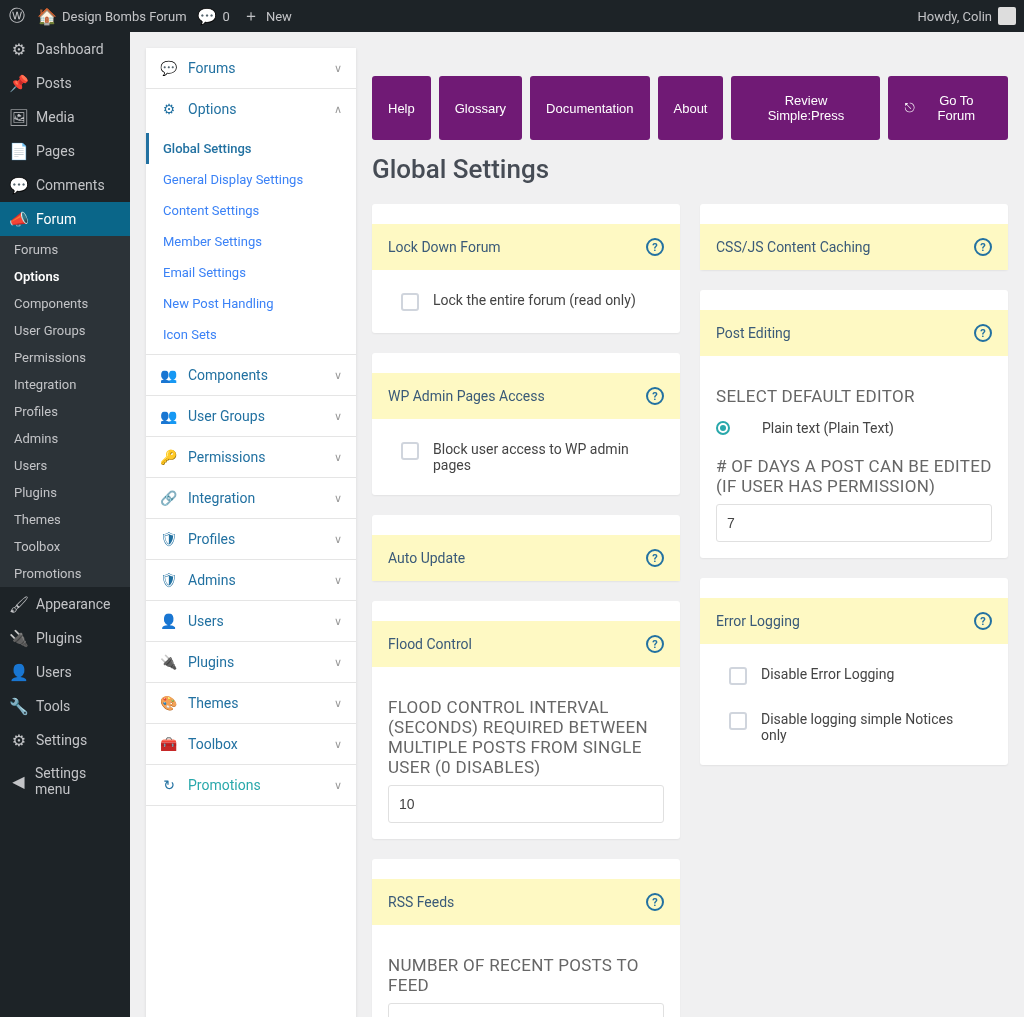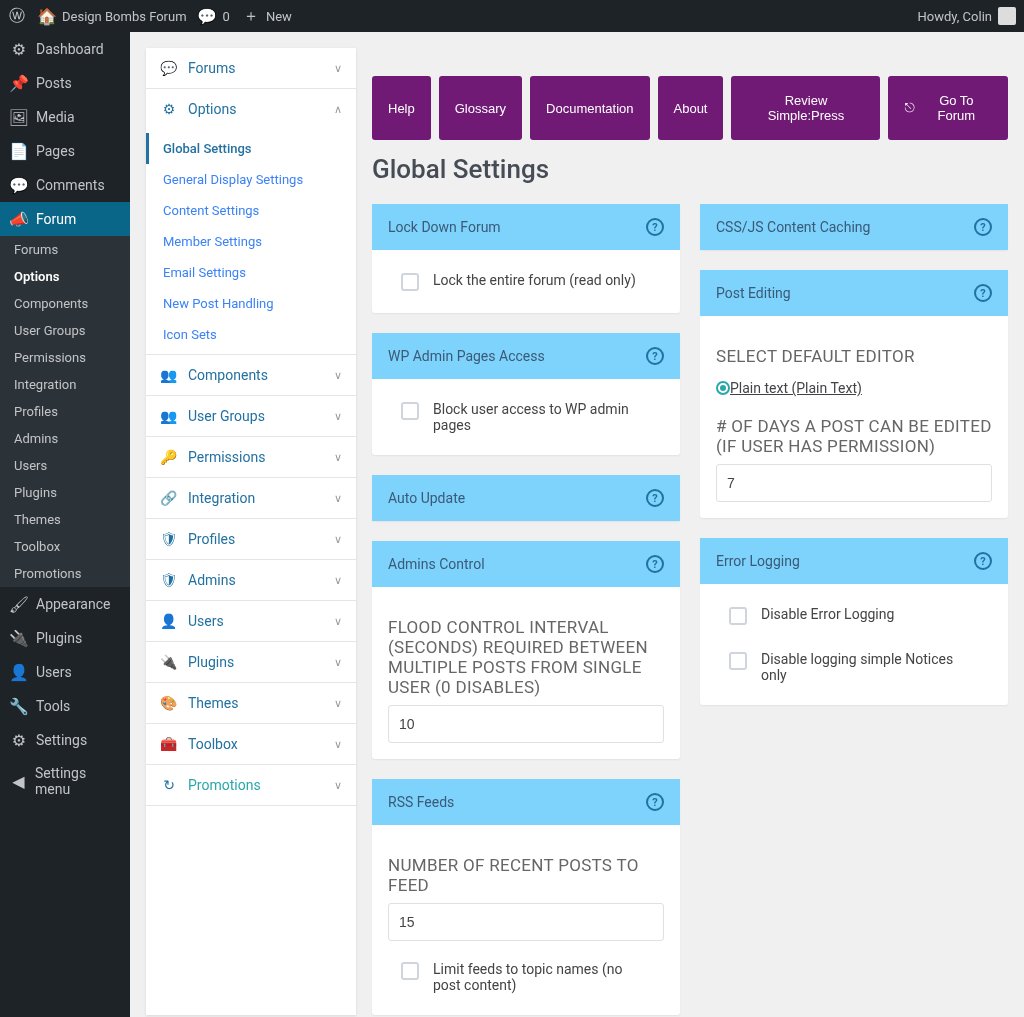--- a/index.html
+++ b/index.html
@@ -28,27 +28,27 @@
 .fs-item { padding: 8px 14px 8px 14px; cursor: pointer; font-size: 13px; color: #3b82f6; border-left: 3px solid transparent; }
 .fs-item.active { border-left-color: #2271a1; color: #2271a1; font-weight: 500; }
 .fs-promo { color: #29a8ab !important; }
 .main { flex: 1; }
 .topbar { display: flex; gap: 8px; justify-content: flex-end; margin-bottom: 14px; }
 .btn { background: #701a75; color: #fff; border: none; padding: 17px 16px; border-radius: 3px; cursor: pointer; font-size: 13px; display: flex; align-items: center; gap: 6px; margin-top: 28px; }
 .page-title { font-size: 26px; color: #464c55; margin: 10px 0 20px; font-weight: 500; }
 .grid { display: flex; gap: 20px; }
 .col { flex: 1; display: flex; flex-direction: column; gap: 20px; }
 .card { background: #fff; border-radius: 3px; box-shadow: 0 1px 2px rgba(0,0,0,0.06); }
-.card-head { background: #7dd3fc; padding: 14px 16px; display: flex; align-items: center; justify-content: space-between; color: #3a5a78; font-size: 14px; }
+.card-head { background: #fef9c3; padding: 14px 16px; display: flex; align-items: center; justify-content: space-between; color: #3a5a78; font-size: 14px; margin-top: 20px; }
 .card-body { padding: 16px; }
 .help-icon { width: 18px; height: 18px; border: 2px solid #2271a1; border-radius: 50%; display: inline-flex; align-items: center; justify-content: center; color: #2271a1; font-size: 11px; font-weight: bold; cursor: pointer; }
 .check-row { display: flex; align-items: flex-start; gap: 14px; padding: 6px 13px; }
 .checkbox { width: 18px; height: 18px; border: 2px solid #d0d5dd; border-radius: 3px; cursor: pointer; flex-shrink: 0; margin-top: 1px; }
 .check-label { font-size: 14px; color: #444; }
-.radio-row { display: flex; align-items: center; gap: 0; padding: 6px 0; text-decoration: underline; }
+.radio-row { display: flex; align-items: center; gap: 32px; padding: 6px 0; }
 .radio { width: 14px; height: 14px; border: 2px solid #29a8ab; border-radius: 50%; display: flex; align-items: center; justify-content: center; cursor: pointer; flex-shrink: 0; }
 .radio.checked::after { content: ""; width: 6px; height: 6px; background: #29a8ab; border-radius: 50%; }
 .field-label { font-size: 17px; color: #666; letter-spacing: 0.3px; margin: 14px 0 8px; text-transform: uppercase; }
 .text-input { width: 100%; padding: 10px; border: 1px solid #e0e0e0; border-radius: 3px; font-size: 14px; color: #444; }
 </style>
 </head>
 <body>
 
 <div class="adminbar">
   <div class="adminbar-left">
@@ -296,21 +296,21 @@
 
             <div class="card">
               <div class="card-head">
                   <span>Auto Update</span>
                   <span class="help-icon">?</span>
                 </div>
             </div>
 
             <div class="card">
               <div class="card-head">
-                  <span>Admins Control</span>
+                  <span>Flood Control</span>
                   <span class="help-icon">?</span>
                 </div>
               <div class="card-body">
                 <div class="field-label">FLOOD CONTROL INTERVAL (SECONDS) REQUIRED BETWEEN MULTIPLE POSTS FROM SINGLE USER (0 DISABLES)</div>
                 <input class="text-input" value="10" style="">
               </div>
             </div>
 
             <div class="card">
               <div class="card-head">

